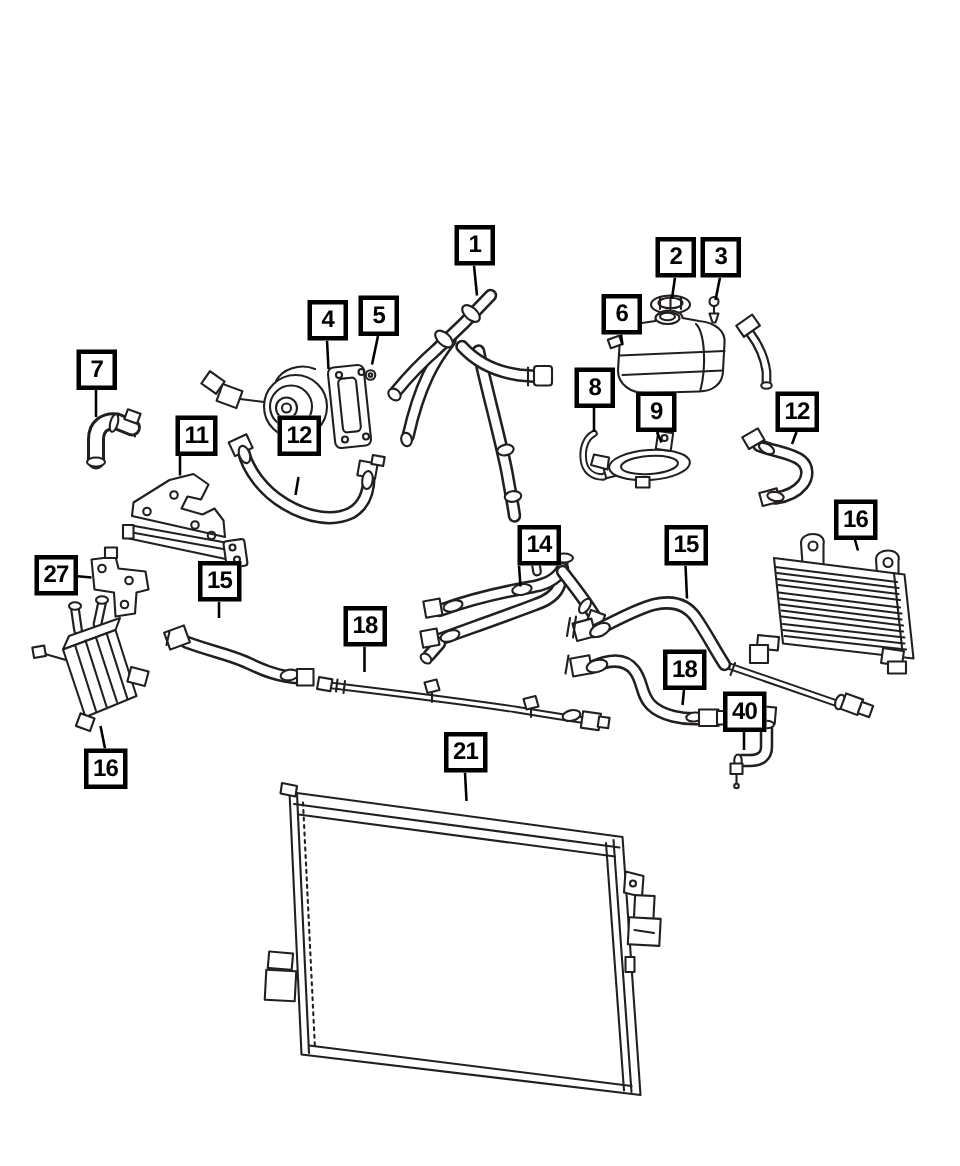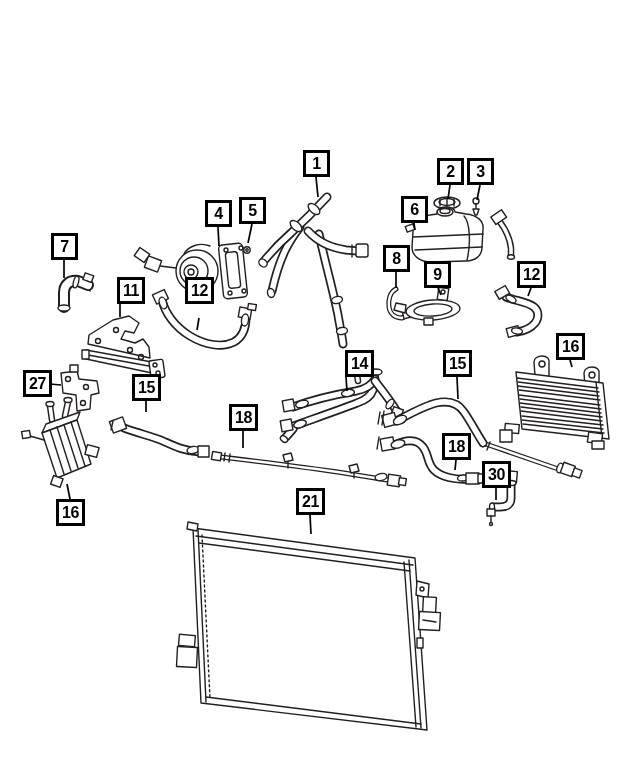--- a/index.html
+++ b/index.html
@@ -364,17 +364,17 @@
   <div class="callout" style="left:517px;top:261px">12</div>
   <div class="callout" style="left:117px;top:277px">11</div>
   <div class="callout" style="left:185px;top:277px">12</div>
   <div class="callout" style="left:56px;top:499px">16</div>
   <div class="callout" style="left:345px;top:350px">14</div>
   <div class="callout" style="left:443px;top:350px">15</div>
   <div class="callout" style="left:556px;top:333px">16</div>
   <div class="callout" style="left:132px;top:374px">15</div>
   <div class="callout" style="left:229px;top:404px">18</div>
   <div class="callout" style="left:442px;top:433px">18</div>
-  <div class="callout" style="left:482px;top:461px">30</div>
+  <div class="callout" style="left:482px;top:461px">40</div>
   <div class="callout" style="left:296px;top:488px">21</div>
   <div class="callout" style="left:23px;top:370px">27</div>
 
 </div>
 
 </body></html>

